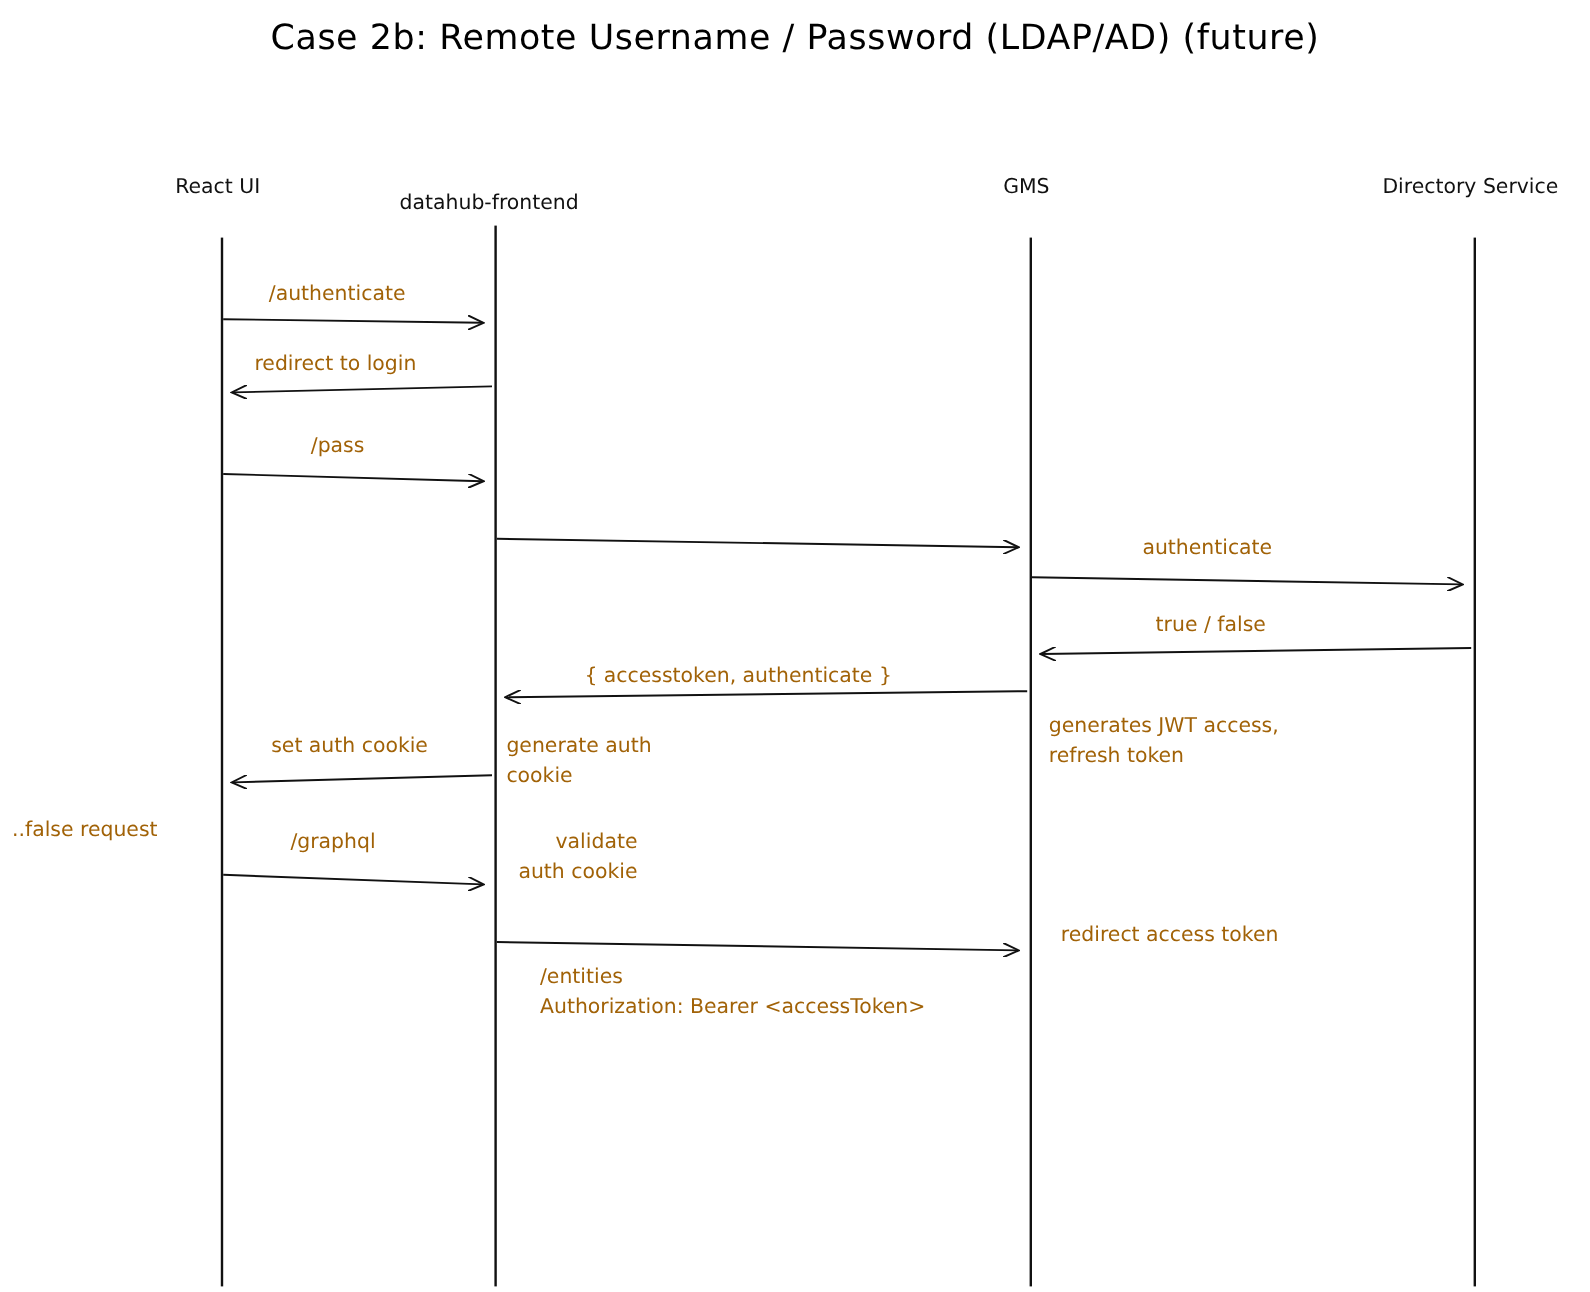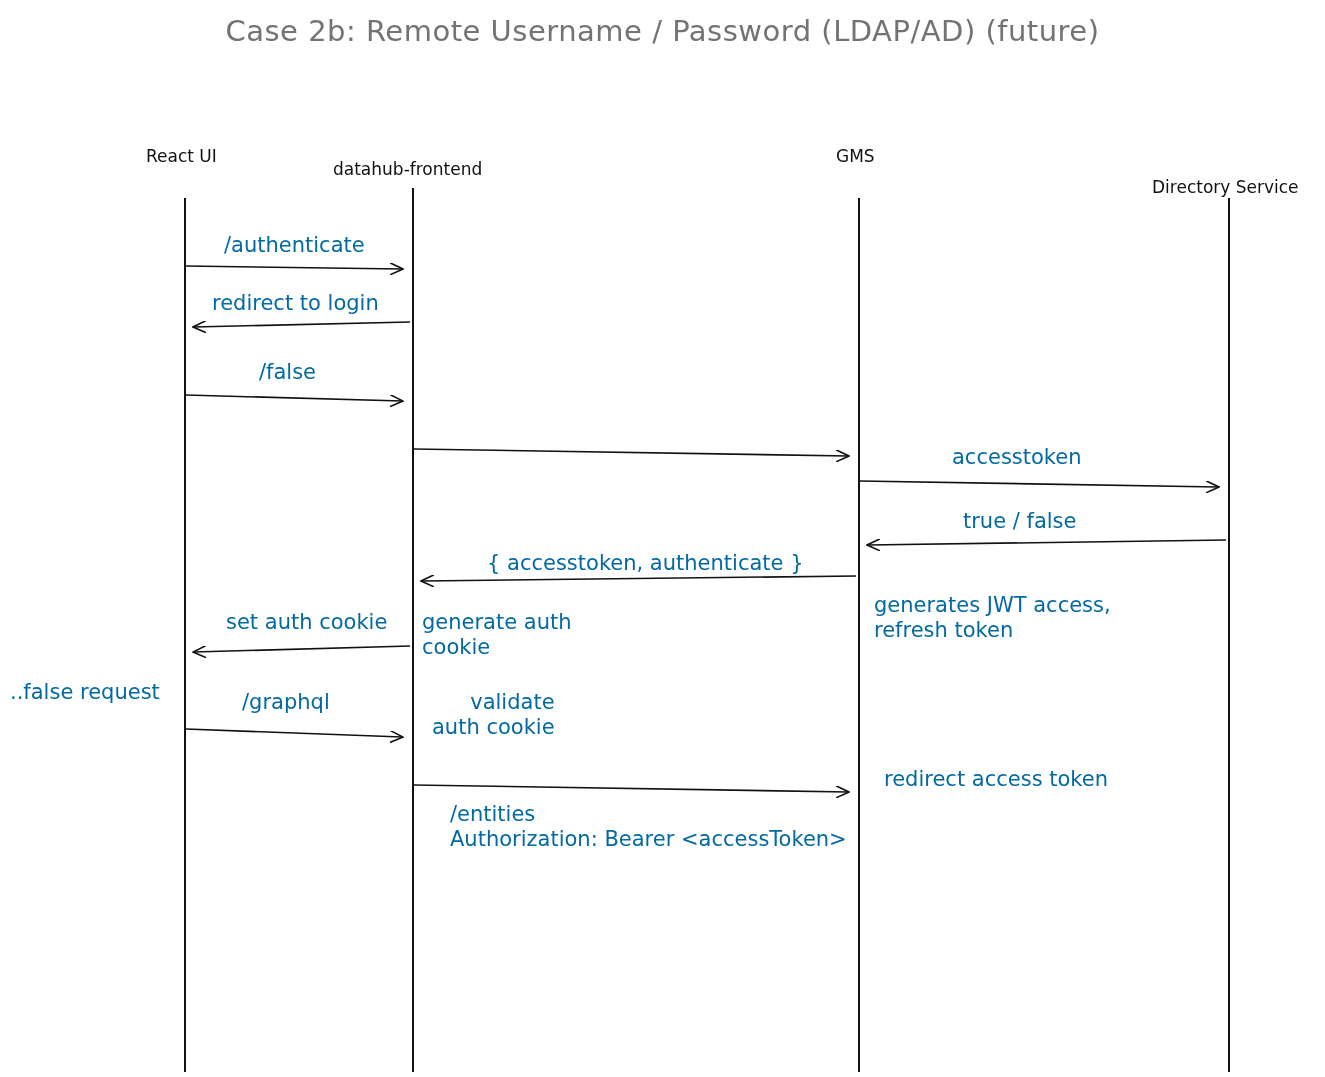--- a/index.html
+++ b/index.html
@@ -15,39 +15,39 @@
     font-family: "DejaVu Sans", sans-serif;
     overflow: hidden;
   }
   #title {
     position: absolute;
     left: 0;
     top: 14px;
     width: 1325px;
     text-align: center;
     font-size: 29px;
-    color: #737373;
+    color: #000000;
     letter-spacing: 0.5px;
     white-space: nowrap;
   }
   .lifeline-head {
     position: absolute;
     font-size: 17px;
     color: #111111;
     white-space: nowrap;
   }
   .lifeline {
     position: absolute;
     width: 2px;
     background: #111111;
   }
   .msg-label {
     position: absolute;
-    font-size: 21px;
-    color: #0369a1;
+    font-size: 17px;
+    color: #a16207;
     white-space: pre;
     line-height: 25px;
   }
   svg.arrows {
     position: absolute;
     left: 0;
     top: 0;
     width: 1325px;
     height: 1077px;
     pointer-events: none;
@@ -56,21 +56,21 @@
 </head>
 <body>
 
 <div id="canvas">
 
   <div id="title">Case 2b: Remote Username / Password (LDAP/AD) (future)</div>
 
   <div class="lifeline-head" style="left:146px; top:146px;">React UI</div>
   <div class="lifeline-head" style="left:333px; top:159px;">datahub-frontend</div>
   <div class="lifeline-head" style="left:836px; top:146px;">GMS</div>
-  <div class="lifeline-head" style="left:1152px; top:146px;margin-top:31px;">Directory Service</div>
+  <div class="lifeline-head" style="left:1152px; top:146px;">Directory Service</div>
 
   <div class="lifeline" style="left:184px; top:198px; height:874px;"></div>
   <div class="lifeline" style="left:412px; top:188px; height:884px;"></div>
   <div class="lifeline" style="left:858px; top:198px; height:874px;"></div>
   <div class="lifeline" style="left:1228px; top:198px; height:874px;"></div>
 
   <svg class="arrows" viewBox="0 0 1325 1077">
     <defs>
       <marker id="ah-r" markerWidth="14" markerHeight="12" refX="12" refY="6" orient="auto" markerUnits="userSpaceOnUse">
         <path d="M0,0 L13,6 L0,12" fill="none" stroke="#111111" stroke-width="1.6"></path>
@@ -96,22 +96,22 @@
 
     <path d="M410,646 L194,652" stroke="#111111" stroke-width="1.6" fill="none" marker-end="url(#ah-l)"></path>
 
     <path d="M186,729 L402,737" stroke="#111111" stroke-width="1.6" fill="none" marker-end="url(#ah-r)"></path>
 
     <path d="M414,785 L848,792" stroke="#111111" stroke-width="1.6" fill="none" marker-end="url(#ah-r)"></path>
   </svg>
 
   <div class="msg-label" style="left:224px; top:233px;">/authenticate</div>
   <div class="msg-label" style="left:212px; top:291px;">redirect to login</div>
-  <div class="msg-label" style="left:259px; top:360px;">/false</div>
-  <div class="msg-label" style="left:952px; top:445px;">accesstoken</div>
+  <div class="msg-label" style="left:259px; top:360px;">/pass</div>
+  <div class="msg-label" style="left:952px; top:445px;">authenticate</div>
   <div class="msg-label" style="left:963px; top:509px;">true / false</div>
   <div class="msg-label" style="left:487px; top:551px;">{ accesstoken, authenticate }</div>
   <div class="msg-label" style="left:226px; top:610px;">set auth cookie</div>
   <div class="msg-label" style="left:242px; top:690px;">/graphql</div>
   <div class="msg-label" style="left:884px; top:767px;">redirect access token</div>
 
   <div class="msg-label" style="left:874px; top:593px;">generates JWT access,
 refresh token</div>
   <div class="msg-label" style="left:422px; top:610px;">generate auth
 cookie</div>

